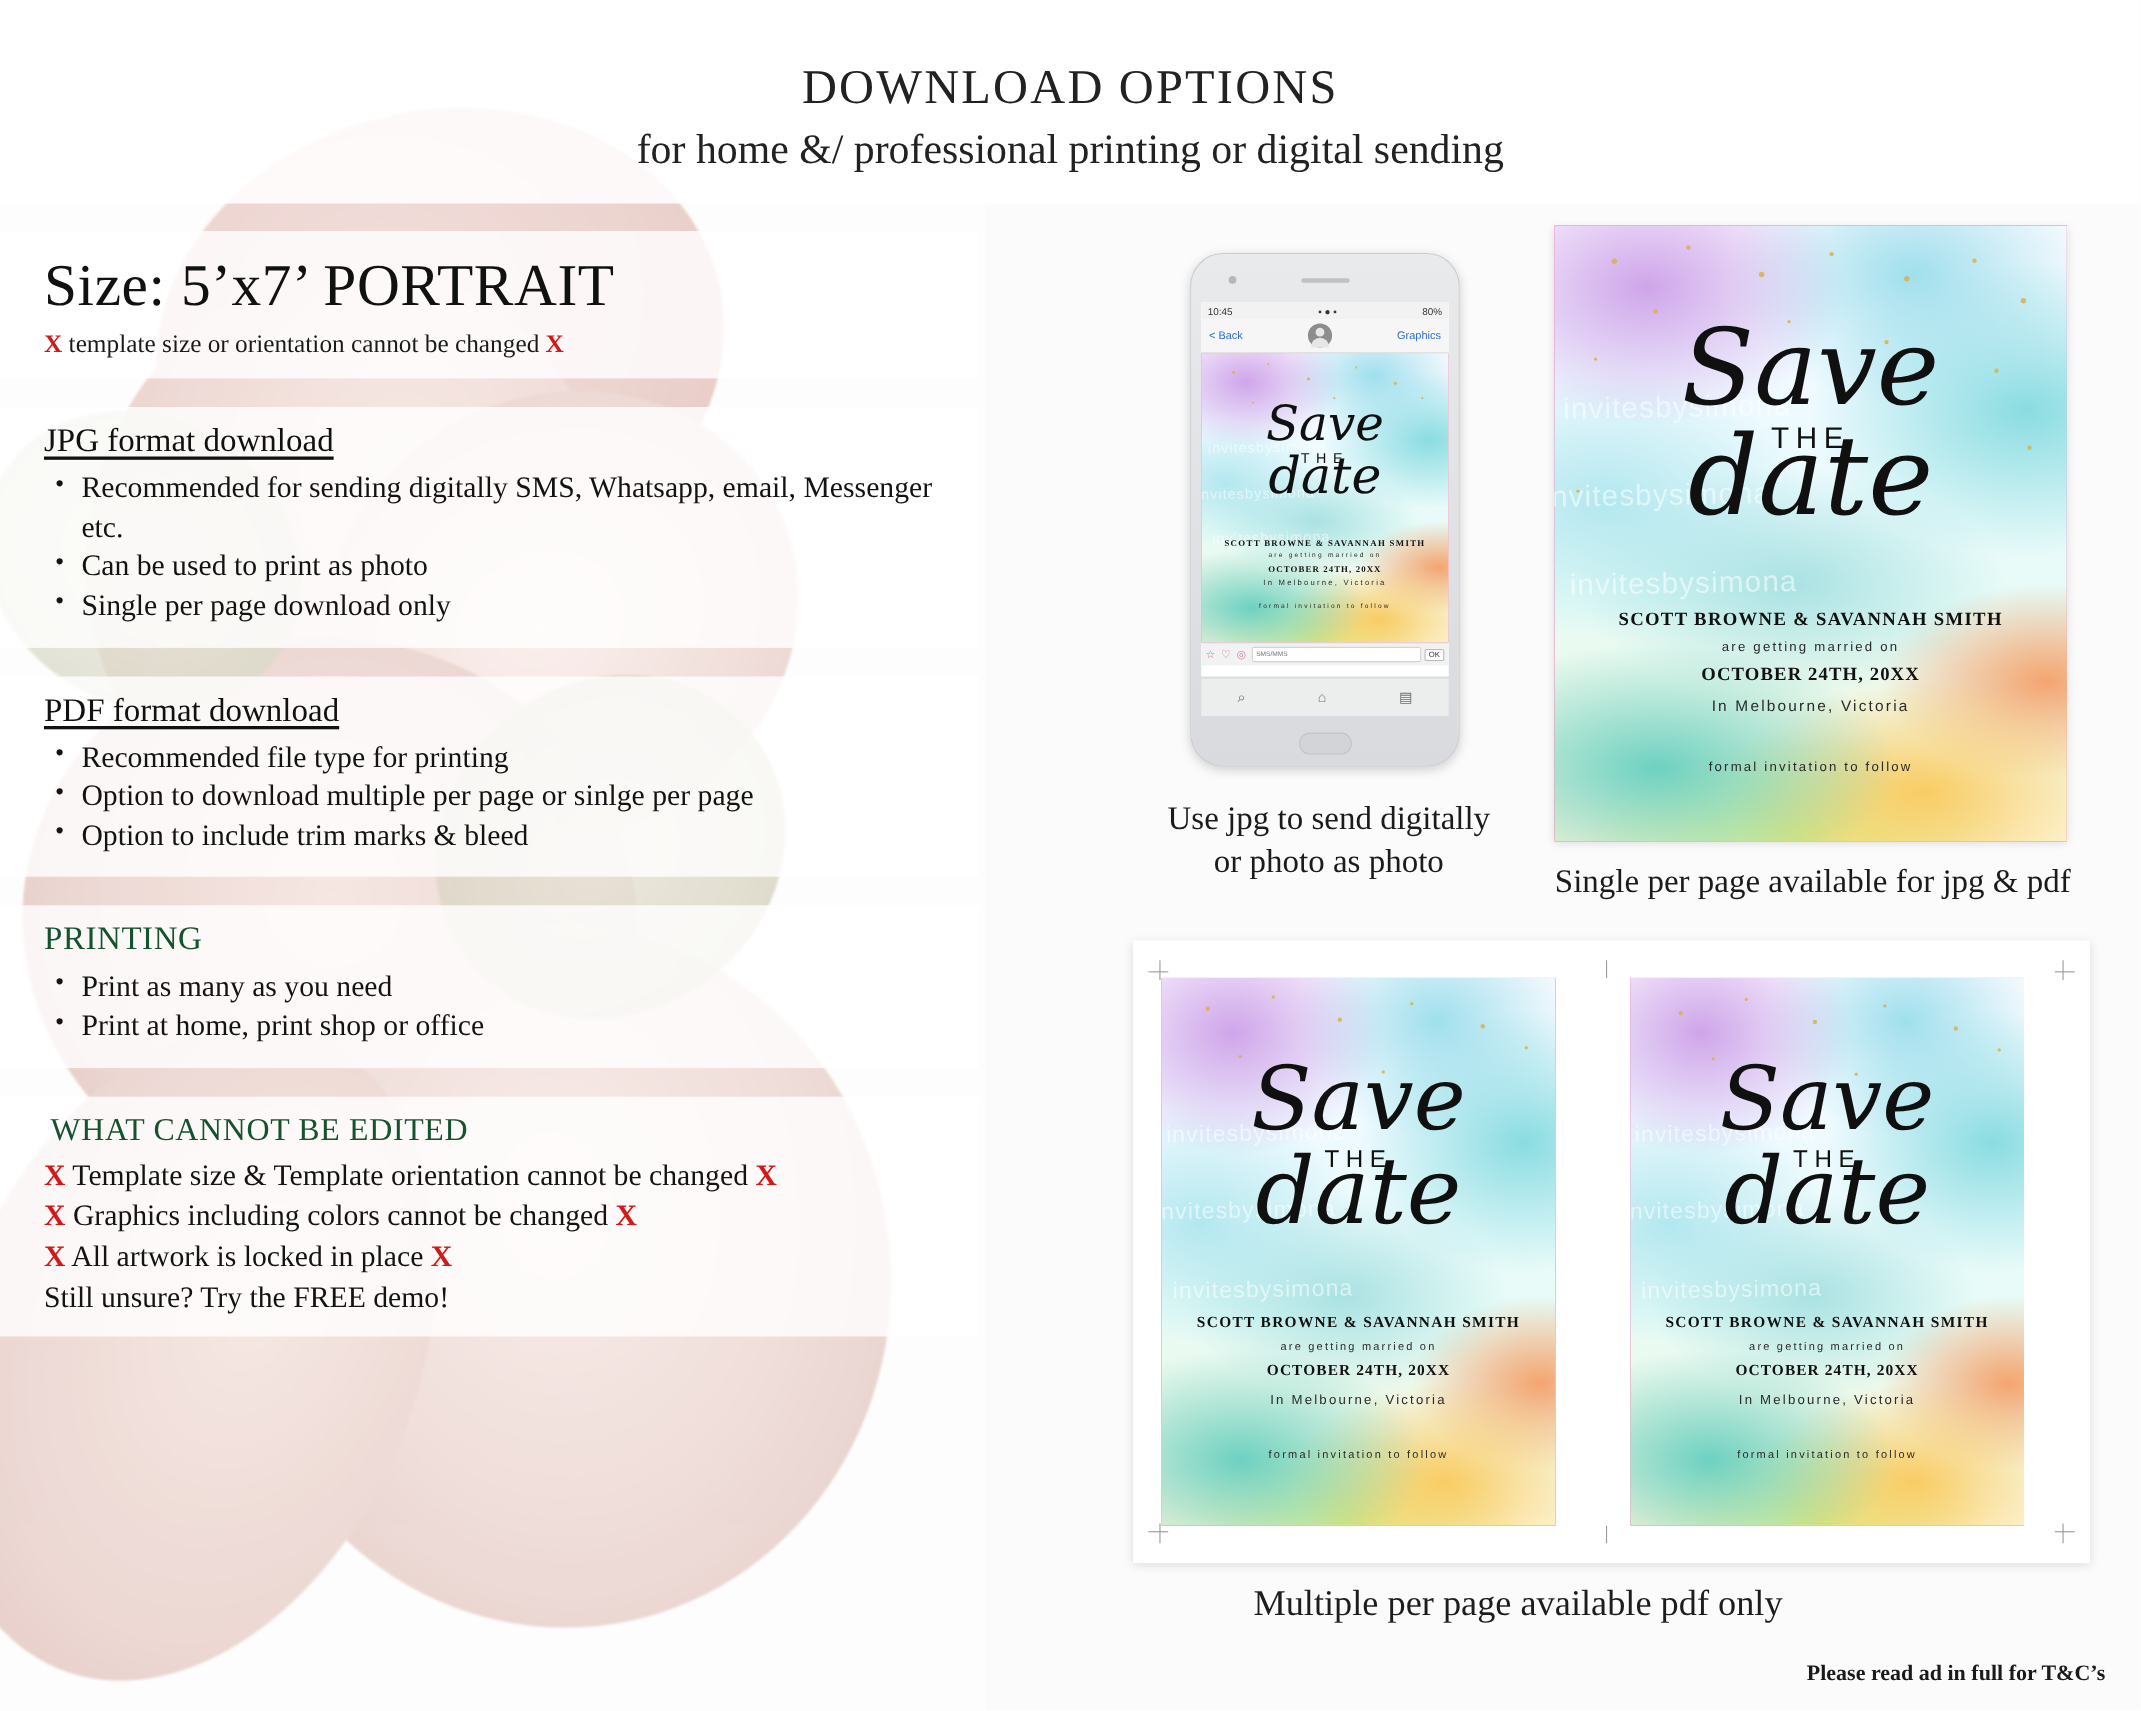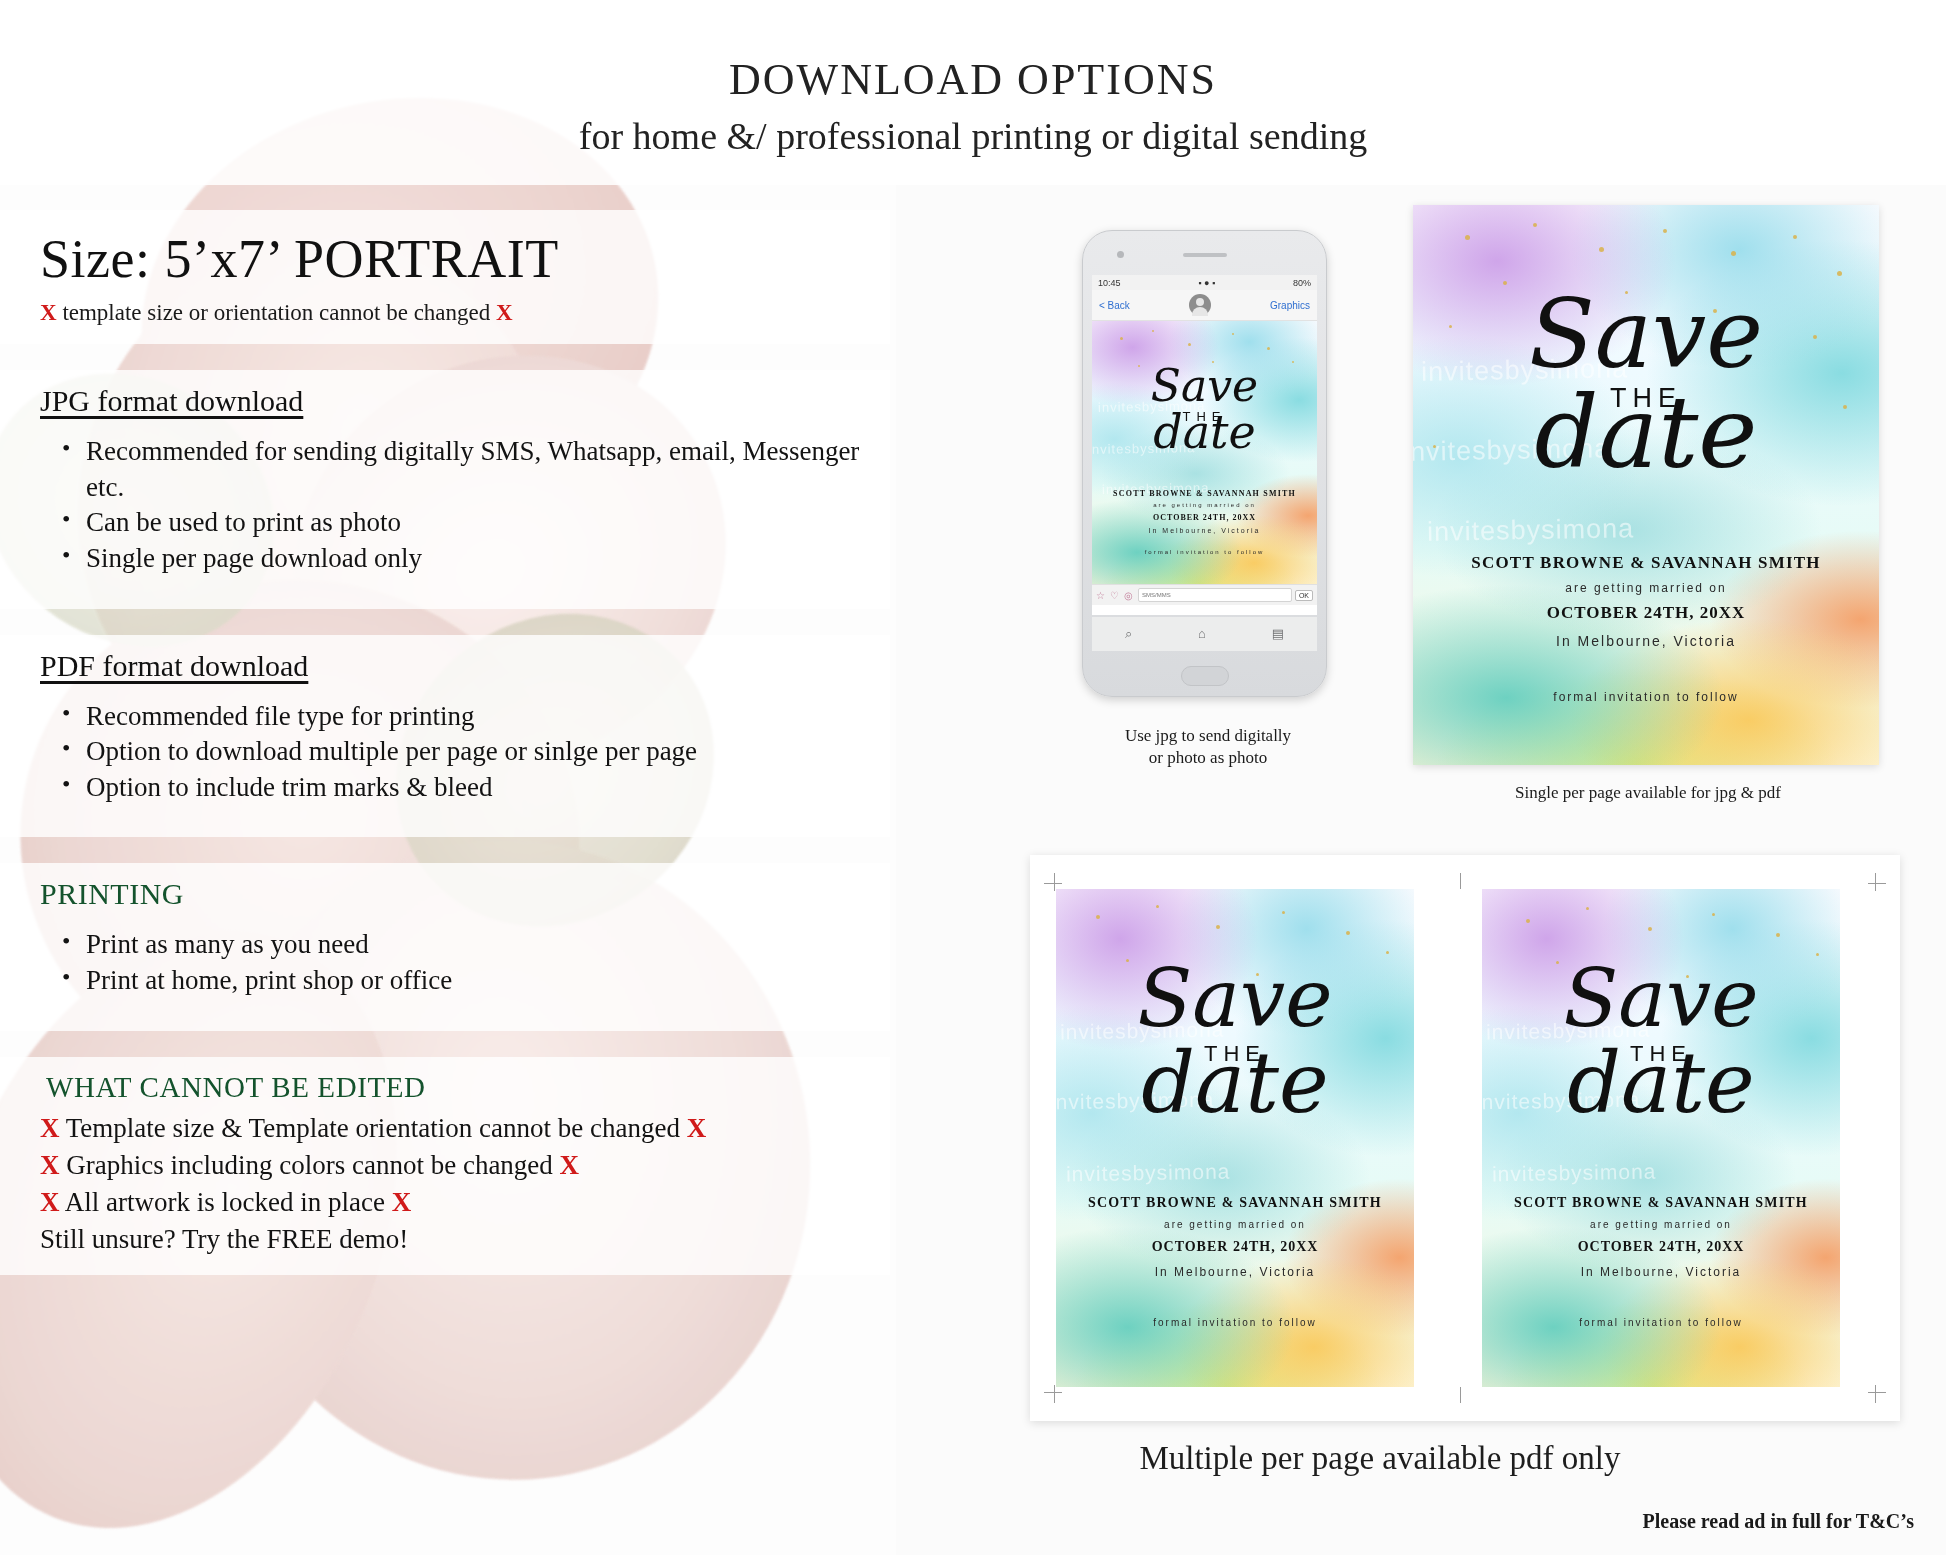--- a/index.html
+++ b/index.html
@@ -113,21 +113,21 @@
     color: #111;
   }
   .sec-title-plain {
     font-size: 30px;
     margin-bottom: 8px;
     color: #14532d;
     letter-spacing: 0.5px;
   }
   ul.bullets {
     list-style: none;
-    margin: 16px;
+    margin: 4px;
     padding: 0;
   }
   ul.bullets li {
     font-size: 27px;
     line-height: 1.32;
     padding-left: 30px;
     position: relative;
     color: #131313;
   }
   ul.bullets li::before {
@@ -152,21 +152,21 @@
   
   .right-col {
     position: absolute;
     left: 1020px;
     top: 205px;
     width: 920px;
     z-index: 6;
   }
   .caption {
     text-align: center;
-    font-size: 17px;
+    font-size: 30px;
     color: #1b1b1b;
     line-height: 1.3;
   }
 
   
   .phone {
     position: absolute;
     left: 62px;
     top: 25px;
     width: 243px;

